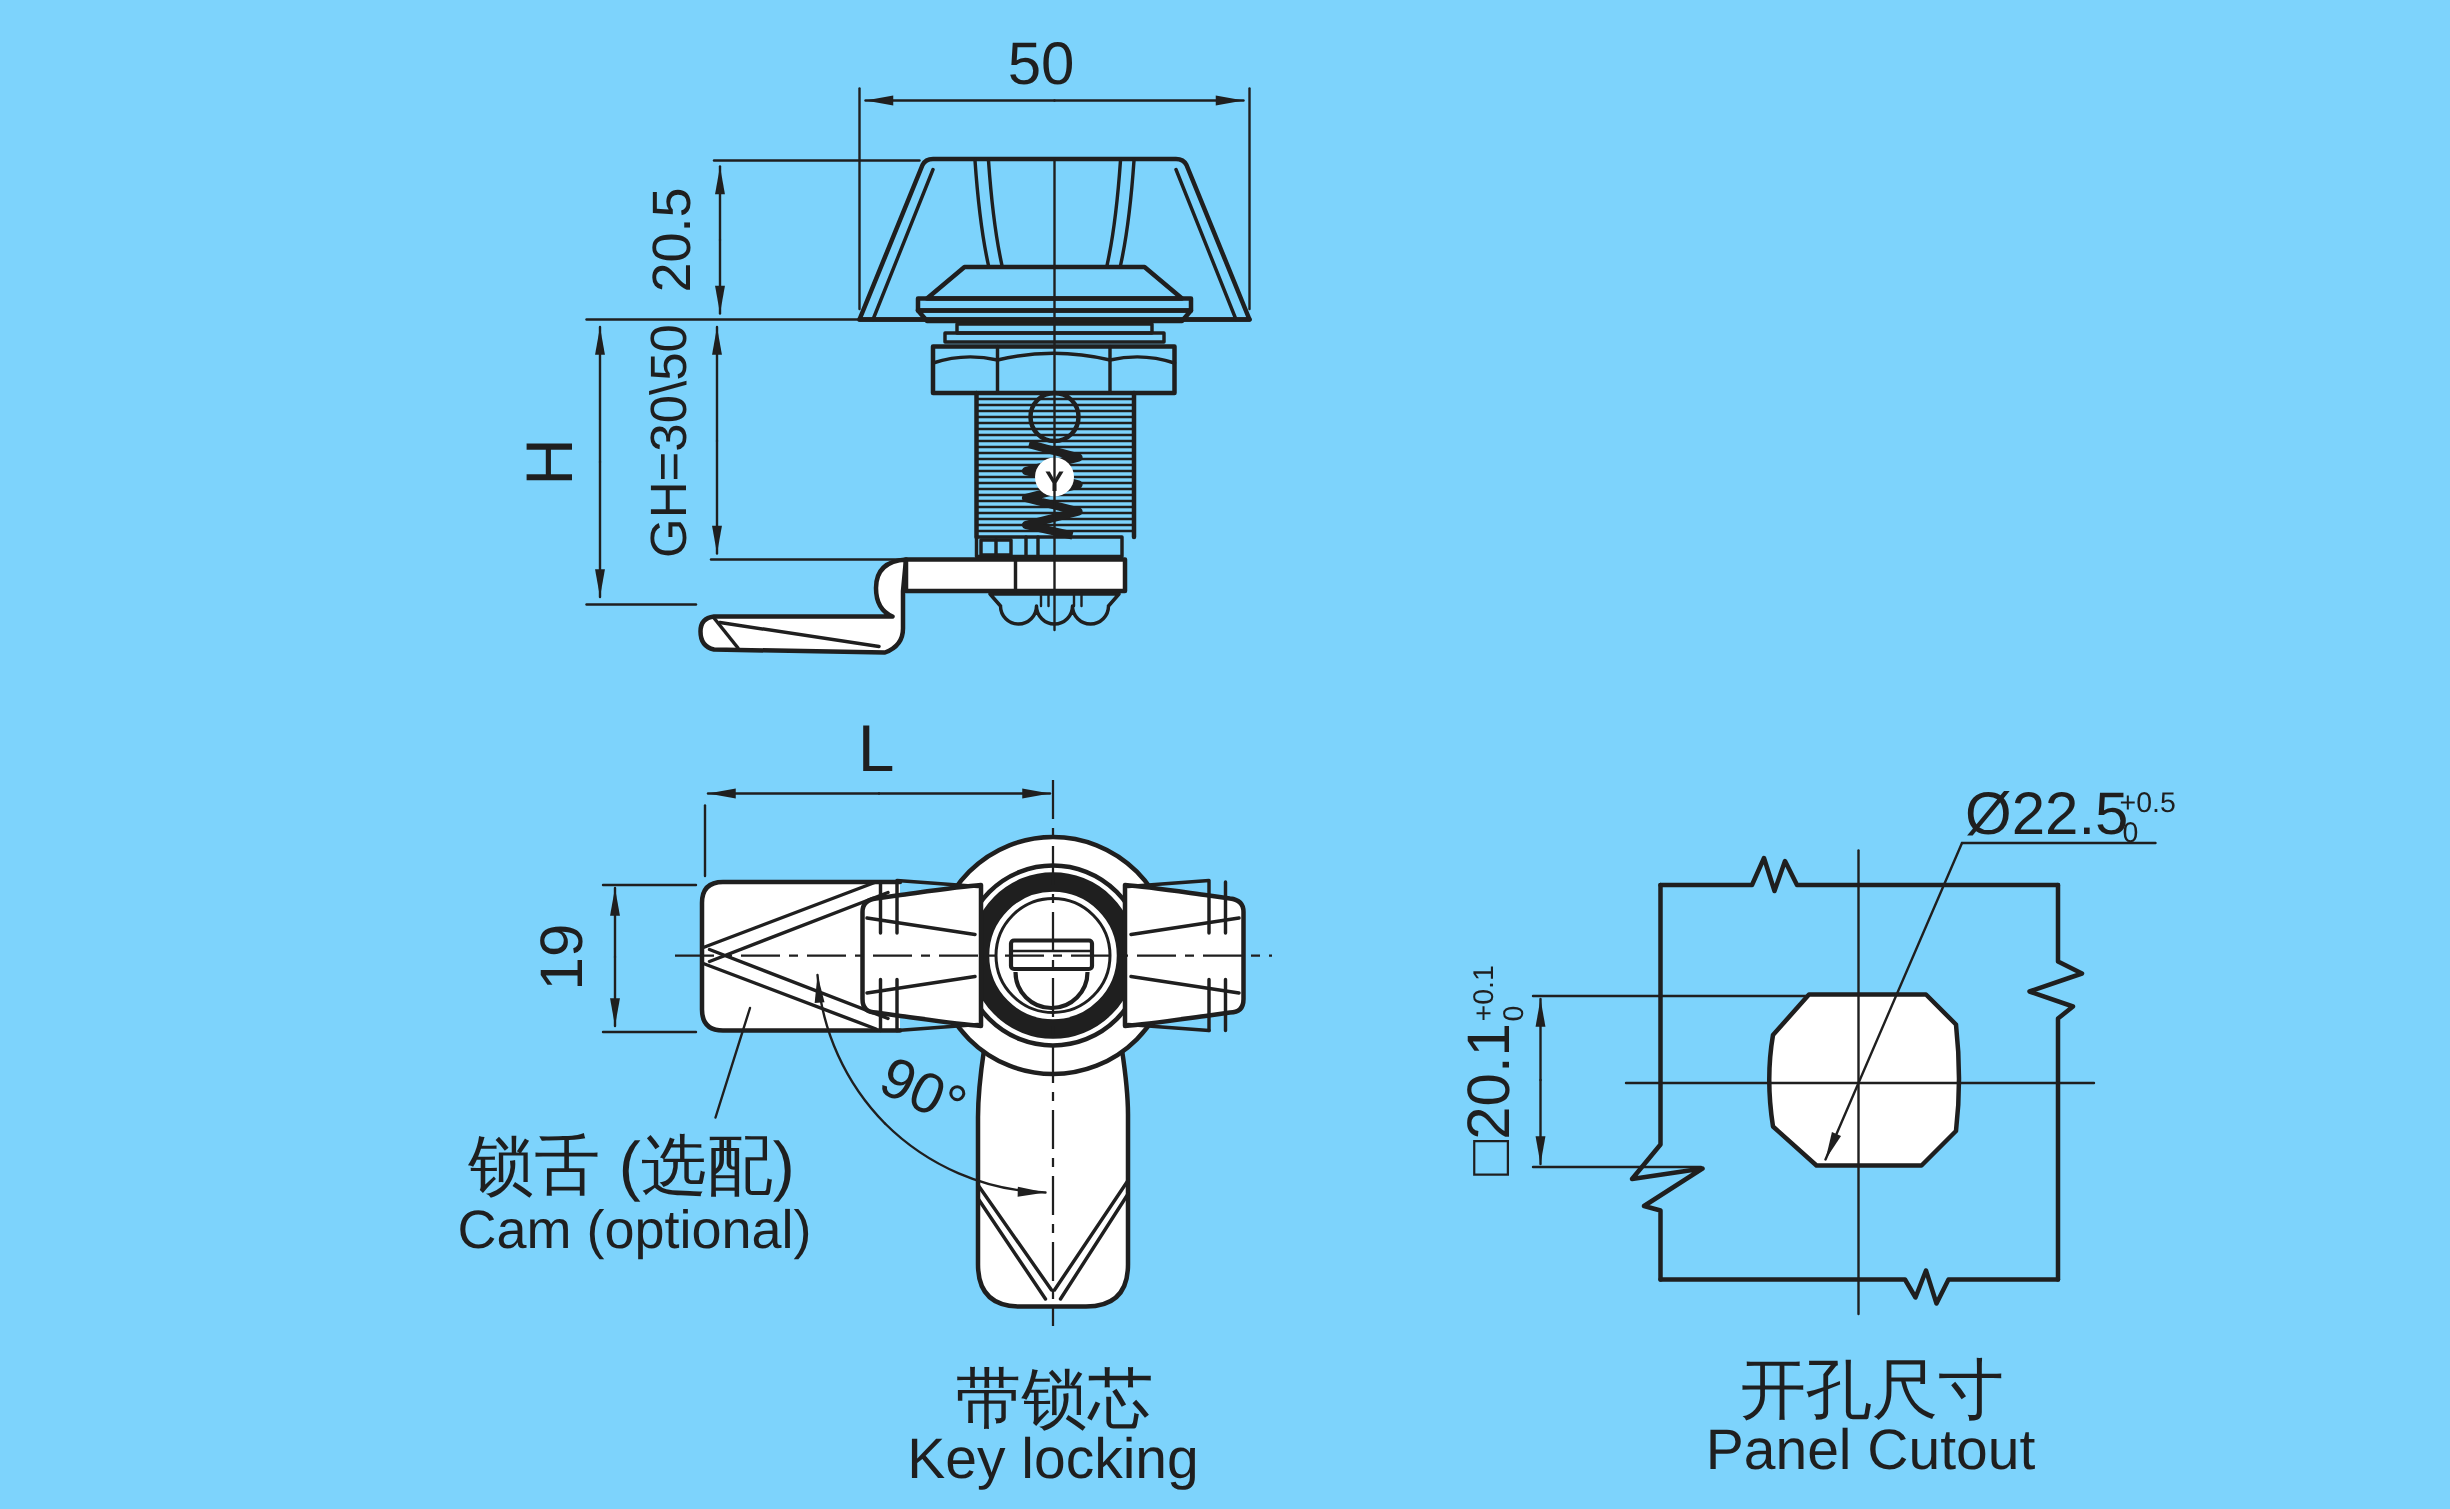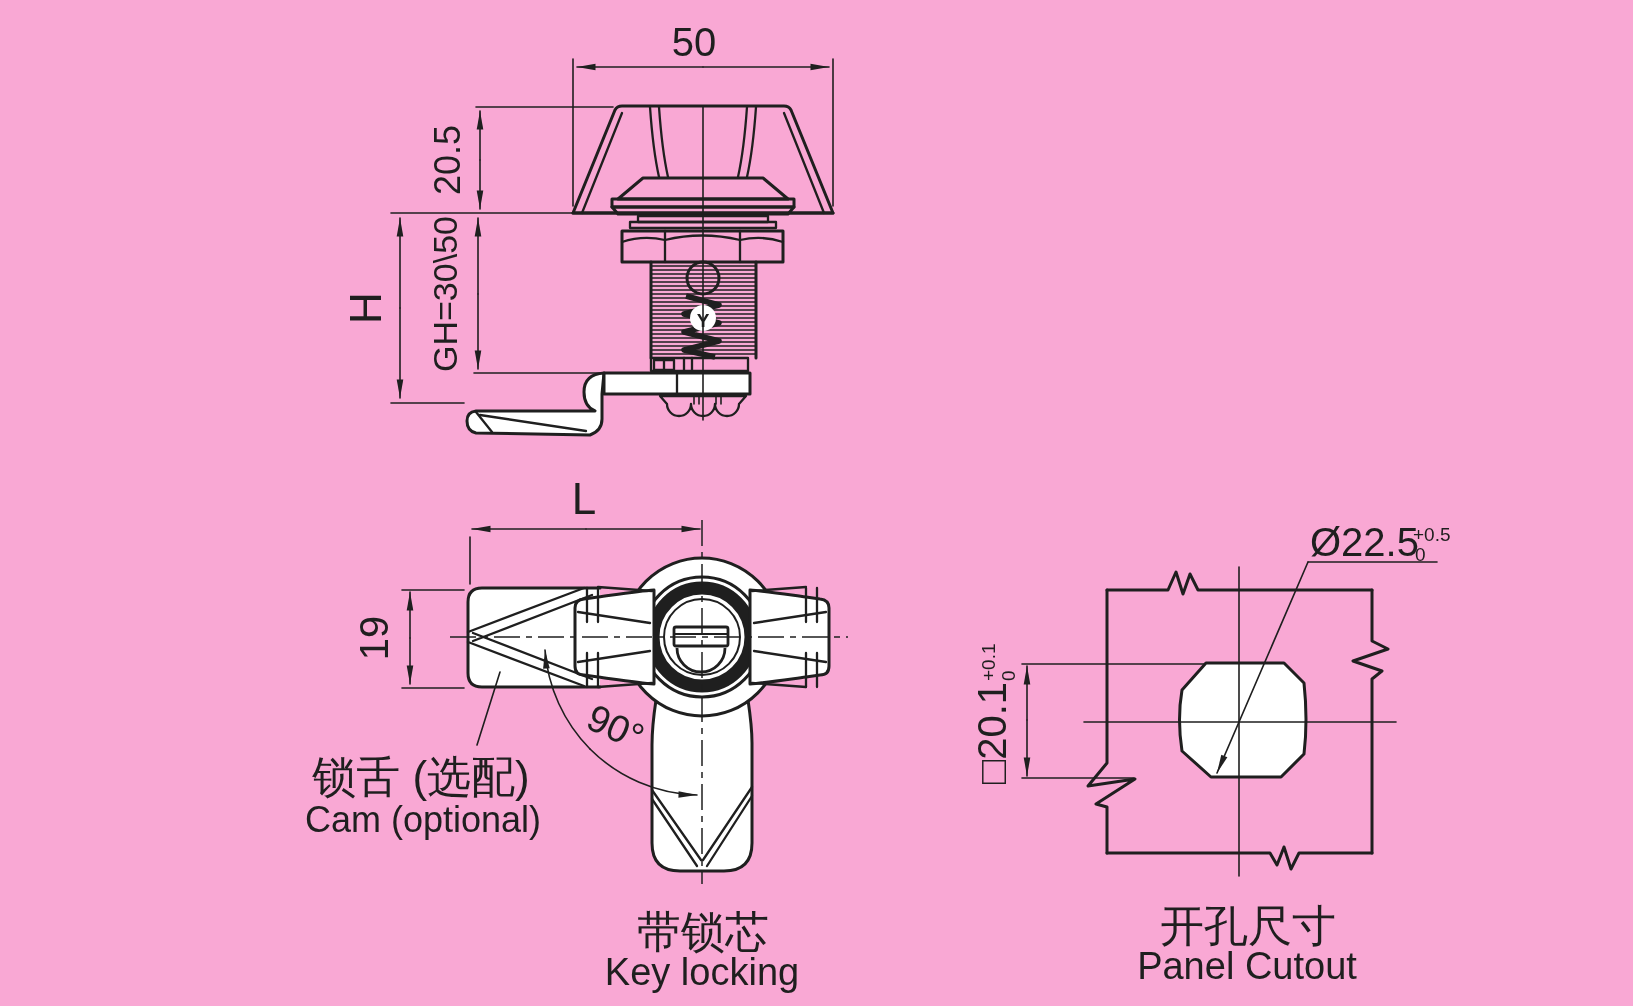--- a/index.html
+++ b/index.html
@@ -1,16 +1,16 @@
 <!DOCTYPE html>
 <html><head>
 <meta charset="utf-8">
 <style>
   html,body{margin:0;padding:0;background:#ffffff;}
-  .page{width:1633px;height:1006px;background:#f9a8d4;position:relative;overflow:hidden;}
+  .page{width:1633px;height:1006px;background:#7dd3fc;position:relative;overflow:hidden;}
   svg{display:block;}
   text{font-family:"Liberation Sans","DejaVu Sans",sans-serif;fill:#1f1f1f;}
   .t19{font-size:19px;}
   .t34{font-size:34px;}
   .t36{font-size:36px;}
   .t38{font-size:38px;}
   .t40{font-size:40px;}
   .t42{font-size:44px;}
   .t44{font-size:44px;}
   .ln{stroke:#1f1f1f;fill:none;stroke-width:3;stroke-linecap:round;stroke-linejoin:round;}

